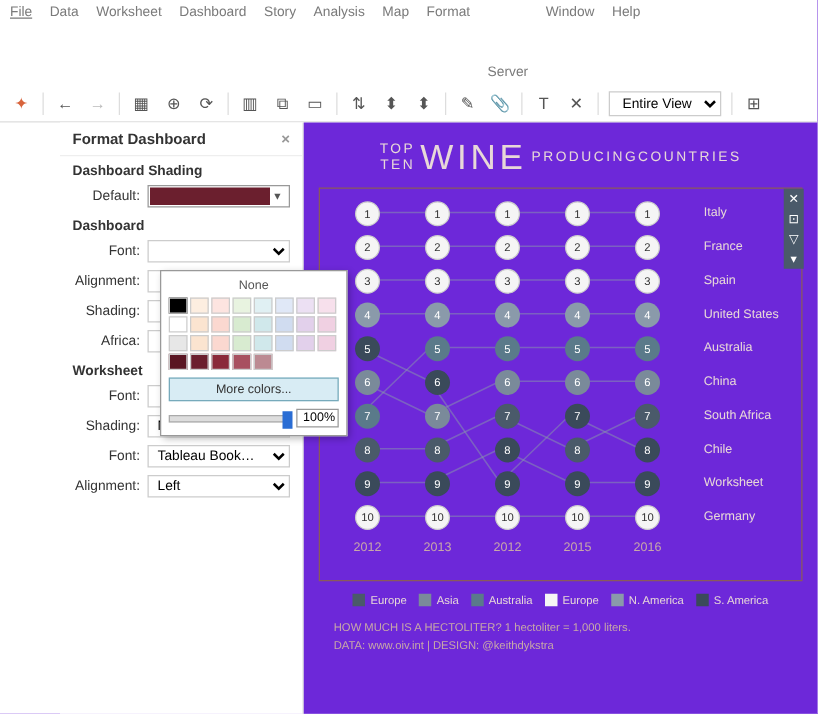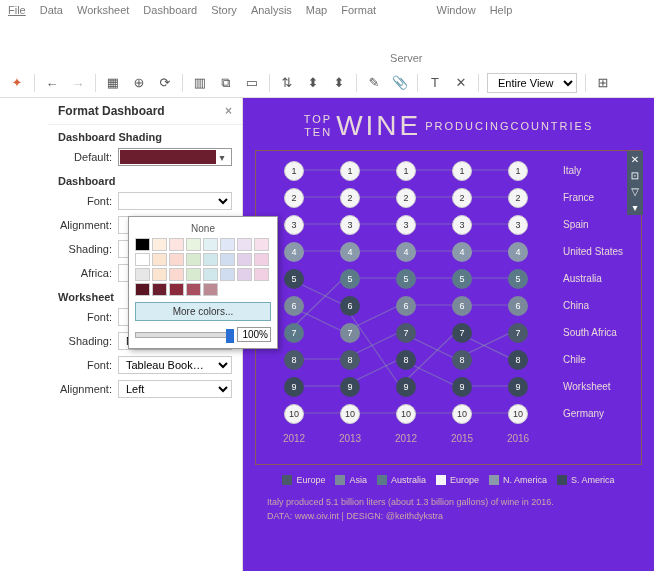--- a/index.html
+++ b/index.html
@@ -389,16 +389,16 @@
         </div>
         <div class="legend-item">
           <div class="legend-sw" style="background: rgb(138, 154, 170);"></div>
           <span>N. America</span>
         </div>
         <div class="legend-item">
           <div class="legend-sw" style="background: rgb(58, 74, 90);"></div>
           <span>S. America</span>
         </div>
       </div>
-    <div class="footer-text">Italy produced 5.1 billion liters (about 1.3 billion gallons) of wine in 2016.</div>
+    <div class="footer-text">HOW MUCH IS A HECTOLITER? 1 hectoliter = 1,000 liters.</div>
     <div class="footer-text">DATA: www.oiv.int | DESIGN: @keithdykstra</div>
   </div>
 </div>
 
 </body></html>

